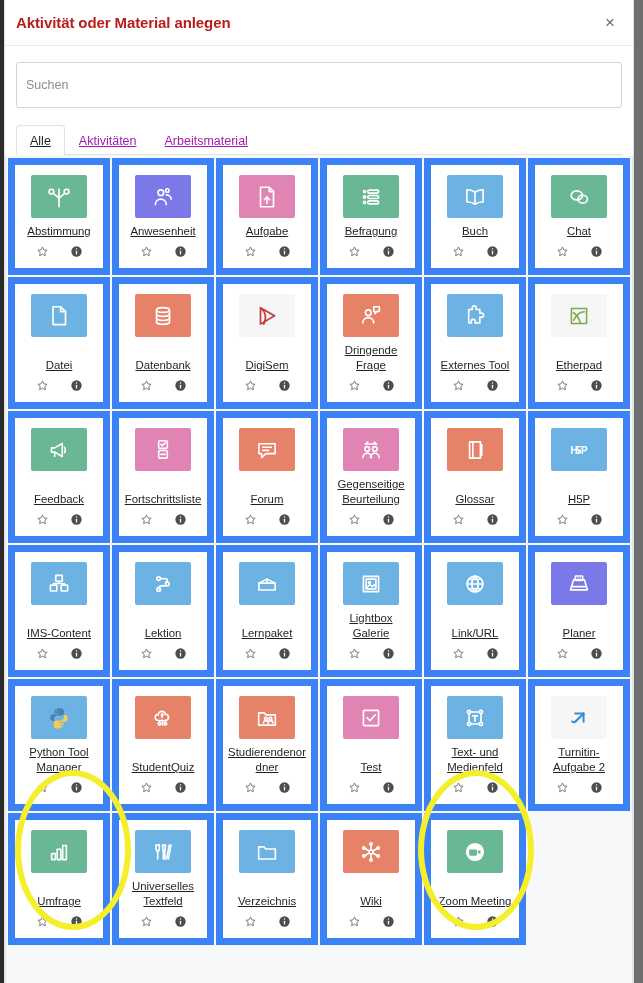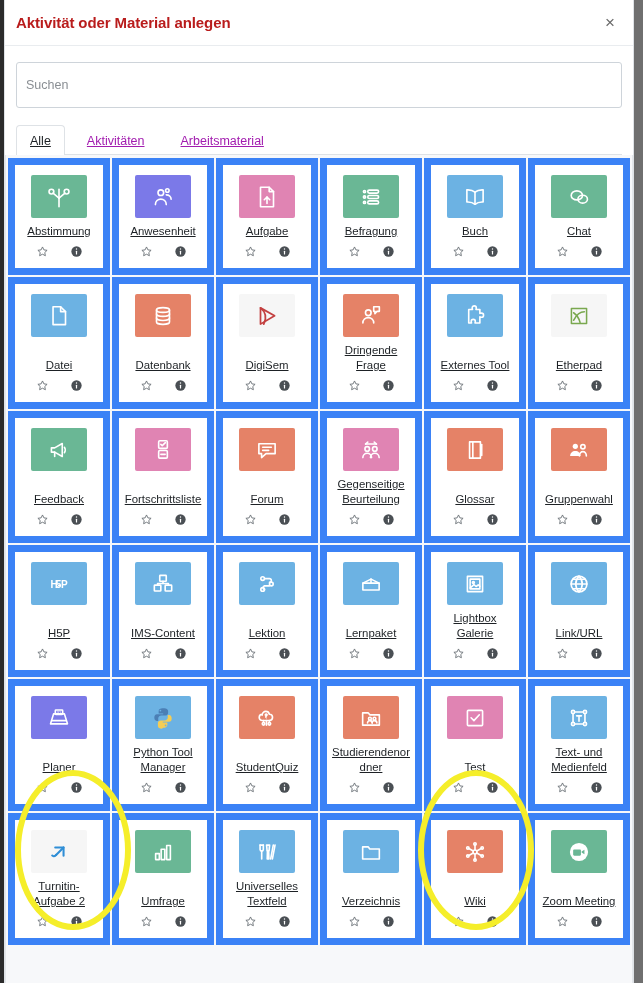--- a/index.html
+++ b/index.html
@@ -87,21 +87,20 @@
     outline: none;
   }
   .search-box::placeholder { color: #8a8f94; }
 
   .tabs {
     margin-top: 17px;
     display: flex;
     border-bottom: 1px solid #dee2e6;
     height: 29px;
     align-items: stretch;
-    gap: 8px;
   }
   .tab {
     padding: 0 13px;
     font-size: 12.5px;
     display: flex;
     align-items: center;
     color: #a21caf;
     text-decoration: underline;
     cursor: pointer;
     box-sizing: border-box;
@@ -556,41 +555,20 @@
                 <path d="M12 3.6l2.6 5.4 5.9.8-4.3 4.1 1.1 5.9L12 17l-5.3 2.8 1.1-5.9L3.5 9.8l5.9-.8z"></path>
               </svg></span>
             <span class="info-icon"><svg width="13" height="13" viewBox="0 0 24 24" fill="currentColor">
                 <circle cx="12" cy="12" r="9.5"></circle>
                 <rect x="10.9" y="10.4" width="2.2" height="7" rx="1" fill="#ffffff"></rect>
                 <circle cx="12" cy="7.4" r="1.3" fill="#ffffff"></circle>
               </svg></span>
           </div>
         </div>
         <div class="card">
-          <div class="tile" style="background: rgb(229, 130, 103);">
-            <svg width="26" height="26" viewBox="0 0 24 24" fill="none" stroke="#ffffff" stroke-width="1.5" stroke-linecap="round" stroke-linejoin="round">
-              <circle cx="8.6" cy="8.6" r="2.4" fill="#ffffff" stroke="none"></circle>
-              <path d="M3.8 17.5c0-2.7 2.1-4.6 4.8-4.6s4.8 1.9 4.8 4.6z" fill="#ffffff" stroke="none"></path>
-              <circle cx="15.6" cy="9" r="2"></circle>
-              <path d="M12.4 17.5c0-2.4 1.5-4 3.2-4s3.2 1.6 3.2 4"></path>
-            </svg>
-          </div>
-          <div class="card-label">Gruppenwahl</div>
-          <div class="card-actions">
-            <span class="star-icon"><svg width="13" height="13" viewBox="0 0 24 24" fill="none" stroke="currentColor" stroke-width="1.7" stroke-linejoin="round">
-                <path d="M12 3.6l2.6 5.4 5.9.8-4.3 4.1 1.1 5.9L12 17l-5.3 2.8 1.1-5.9L3.5 9.8l5.9-.8z"></path>
-              </svg></span>
-            <span class="info-icon"><svg width="13" height="13" viewBox="0 0 24 24" fill="currentColor">
-                <circle cx="12" cy="12" r="9.5"></circle>
-                <rect x="10.9" y="10.4" width="2.2" height="7" rx="1" fill="#ffffff"></rect>
-                <circle cx="12" cy="7.4" r="1.3" fill="#ffffff"></circle>
-              </svg></span>
-          </div>
-        </div>
-        <div class="card">
           <div class="tile" style="background: rgb(108, 178, 227);">
             <svg width="28" height="28" viewBox="0 0 28 28">
               <text x="14" y="18" text-anchor="middle" font-family="Liberation Sans, sans-serif" font-size="10" font-weight="bold" fill="#ffffff">H-P</text>
               <text x="13.6" y="18.4" text-anchor="middle" font-family="Liberation Sans, sans-serif" font-size="10" font-weight="bold" fill="#ffffff">5</text>
             </svg>
           </div>
           <div class="card-label">H5P</div>
           <div class="card-actions">
             <span class="star-icon"><svg width="13" height="13" viewBox="0 0 24 24" fill="none" stroke="currentColor" stroke-width="1.7" stroke-linejoin="round">
                 <path d="M12 3.6l2.6 5.4 5.9.8-4.3 4.1 1.1 5.9L12 17l-5.3 2.8 1.1-5.9L3.5 9.8l5.9-.8z"></path>

